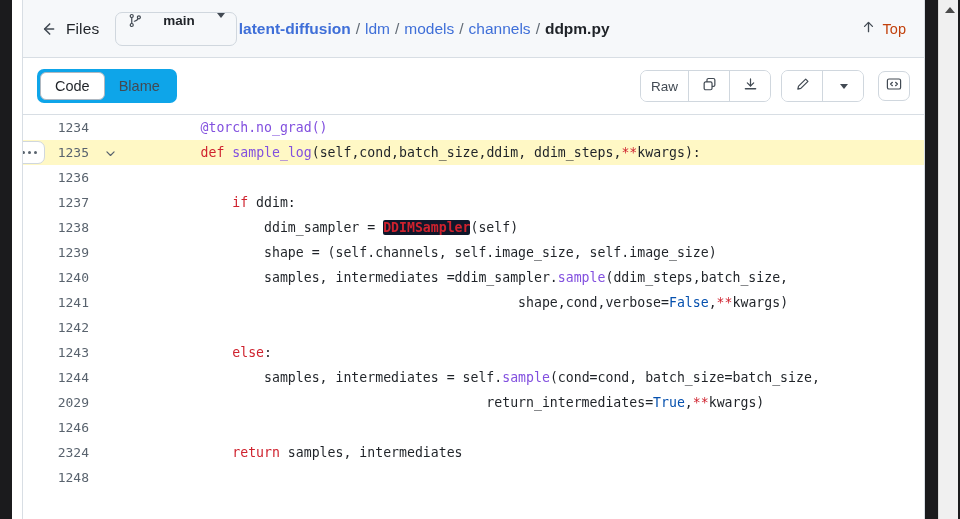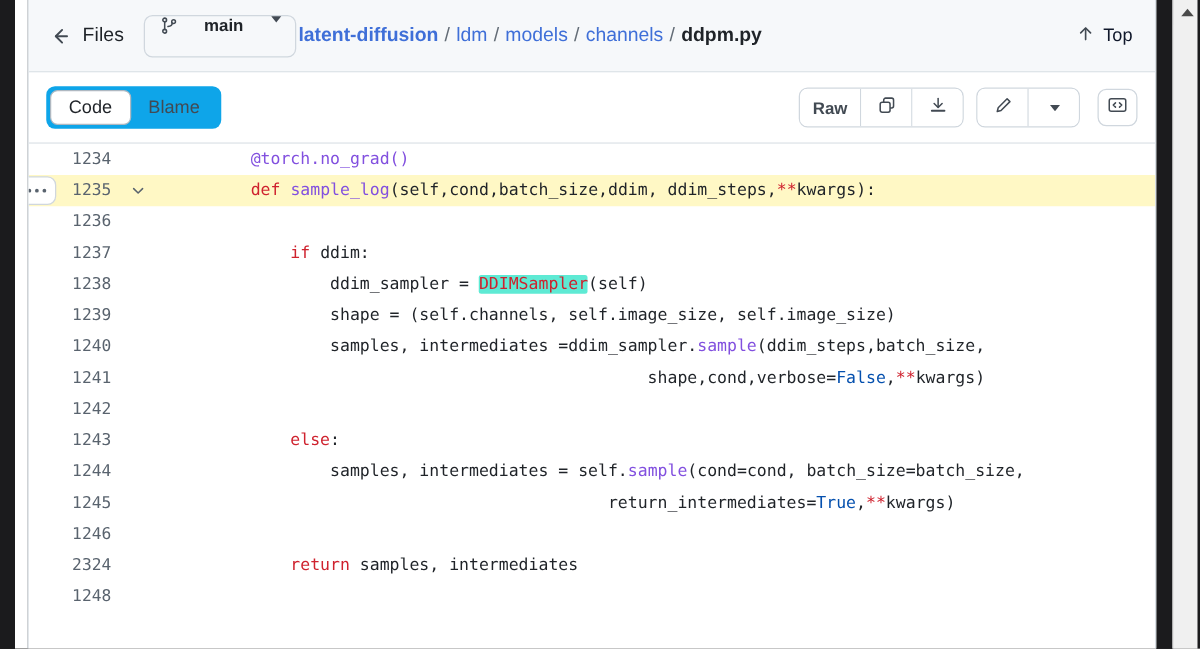--- a/index.html
+++ b/index.html
@@ -125,21 +125,21 @@
     color: #1f2328;
     font-weight: bold;
   }
 
   .header-spacer { flex: 1 1 auto; }
 
   .top-btn {
     display: inline-flex;
     align-items: center;
     gap: 7px;
-    color: #0f172a;
+    color: #c2410c;
     font-size: 14.5px;
     cursor: pointer;
     padding-right: 4px;
   }
 
   
   .file-toolbar {
     height: 57px;
     background: #ffffff;
     display: flex;
@@ -189,21 +189,20 @@
     display: inline-flex;
     align-items: center;
     justify-content: center;
     padding: 0 10px;
     font-size: 13.5px;
     color: #424a53;
     background: #ffffff;
     cursor: pointer;
     border-right: 1px solid #d0d7de;
     min-width: 20px;
-    font-weight: bold;
   }
   .gbtn:last-child { border-right: none; }
   .single-btn {
     margin-left: 14px;
     height: 30px;
     width: 32px;
     border: 1px solid #d0d7de;
     border-radius: 7px;
     background: #ffffff;
     display: inline-flex;
@@ -281,21 +280,21 @@
     display: block;
   }
 
   
   .tok-kw      { color: #cf222e; }
   .tok-fn      { color: #8250df; }
   .tok-dec     { color: #8250df; }
   .tok-const   { color: #0550ae; }
   .tok-op      { color: #cf222e; }
   .tok-plain   { color: #1f2328; }
-  .tok-mark    { background: #5eead4; color: #cf222e; border-radius: 2px; }
+  .tok-mark    { background: #0f172a; color: #cf222e; border-radius: 2px; font-weight: bold; }
 
   
   .scrollbar {
     position: absolute;
     right: 0; top: 0;
     width: 22px; height: 519px;
     background: #f0f0f0;
     border-left: 1px solid #dcdcdc;
     box-sizing: border-box;
   }
@@ -444,21 +443,21 @@
             </svg></div><div class="code-text"><span class="tok-plain">        </span><span class="tok-kw">def</span><span class="tok-plain"> </span><span class="tok-fn">sample_log</span><span class="tok-plain">(self,cond,batch_size,ddim, ddim_steps,</span><span class="tok-op">**</span><span class="tok-plain">kwargs):</span></div></div>
         <div class="code-line"><div class="ln">1236</div><div class="fold"></div><div class="code-text"></div></div>
         <div class="code-line"><div class="ln">1237</div><div class="fold"></div><div class="code-text"><span class="tok-plain">            </span><span class="tok-kw">if</span><span class="tok-plain"> ddim:</span></div></div>
         <div class="code-line"><div class="ln">1238</div><div class="fold"></div><div class="code-text"><span class="tok-plain">                ddim_sampler = </span><span class="tok-mark">DDIMSampler</span><span class="tok-plain">(self)</span></div></div>
         <div class="code-line"><div class="ln">1239</div><div class="fold"></div><div class="code-text"><span class="tok-plain">                shape = (self.channels, self.image_size, self.image_size)</span></div></div>
         <div class="code-line"><div class="ln">1240</div><div class="fold"></div><div class="code-text"><span class="tok-plain">                samples, intermediates =ddim_sampler.</span><span class="tok-fn">sample</span><span class="tok-plain">(ddim_steps,batch_size,</span></div></div>
         <div class="code-line"><div class="ln">1241</div><div class="fold"></div><div class="code-text"><span class="tok-plain">                                                shape,cond,verbose=</span><span class="tok-const">False</span><span class="tok-plain">,</span><span class="tok-op">**</span><span class="tok-plain">kwargs)</span></div></div>
         <div class="code-line"><div class="ln">1242</div><div class="fold"></div><div class="code-text"></div></div>
         <div class="code-line"><div class="ln">1243</div><div class="fold"></div><div class="code-text"><span class="tok-plain">            </span><span class="tok-kw">else</span><span class="tok-plain">:</span></div></div>
         <div class="code-line"><div class="ln">1244</div><div class="fold"></div><div class="code-text"><span class="tok-plain">                samples, intermediates = self.</span><span class="tok-fn">sample</span><span class="tok-plain">(cond=cond, batch_size=batch_size,</span></div></div>
-        <div class="code-line"><div class="ln">1245</div><div class="fold"></div><div class="code-text"><span class="tok-plain">                                            return_intermediates=</span><span class="tok-const">True</span><span class="tok-plain">,</span><span class="tok-op">**</span><span class="tok-plain">kwargs)</span></div></div>
+        <div class="code-line"><div class="ln">2029</div><div class="fold"></div><div class="code-text"><span class="tok-plain">                                            return_intermediates=</span><span class="tok-const">True</span><span class="tok-plain">,</span><span class="tok-op">**</span><span class="tok-plain">kwargs)</span></div></div>
         <div class="code-line"><div class="ln">1246</div><div class="fold"></div><div class="code-text"></div></div>
         <div class="code-line"><div class="ln">2324</div><div class="fold"></div><div class="code-text"><span class="tok-plain">            </span><span class="tok-kw">return</span><span class="tok-plain"> samples, intermediates</span></div></div>
         <div class="code-line"><div class="ln">1248</div><div class="fold"></div><div class="code-text"></div></div>
       </div>
 
   </div>
 
   <div class="scrollbar">
     <div class="sb-arrow">
       <span class="tri-up"></span>

